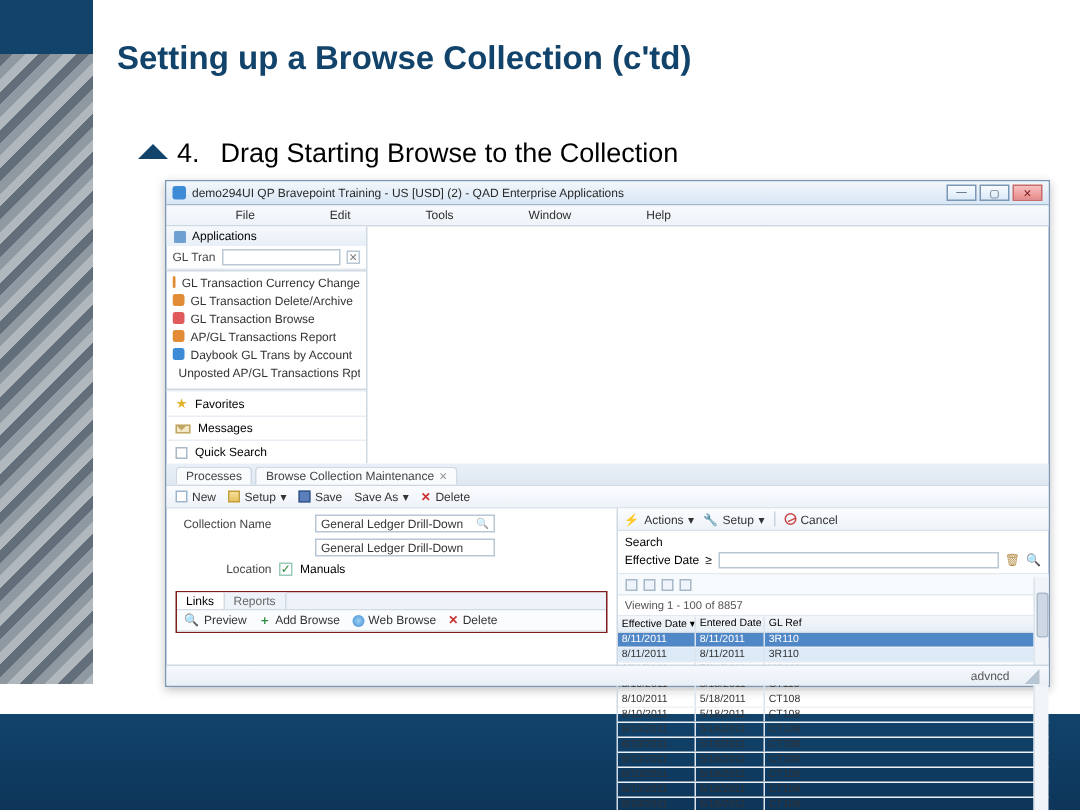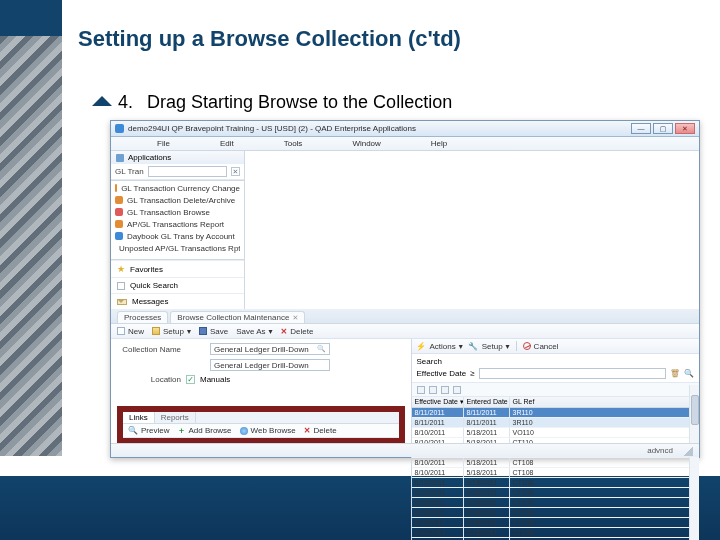--- a/index.html
+++ b/index.html
@@ -66,21 +66,21 @@
   .ico-save { background: #5a7fba; border:1px solid #38598e; }
   .ico-del { color:#c33; font-weight:bold; font-size:8px; }
   .content { flex:1; display:flex; }
   .form-pane { flex:1; padding: 4px 6px; display:flex; flex-direction:column; gap:4px; }
   .fld-row { display:flex; align-items:center; gap:5px; }
   .fld-lbl { width: 64px; text-align:right; color:#444; }
   .fld-input { height: 12px; border:1px solid #b9c7d5; background:#fff; flex:1; max-width:120px;
     padding:0 3px; display:flex; align-items:center; color:#333; overflow:hidden;margin-left:24px;}
   .fld-input.lookup::after { content:"🔍"; font-size:7px; margin-left:auto; opacity:.6; }
   .chk { width:9px; height:9px; border:1px solid #9cb; background:#fff; display:flex; align-items:center; justify-content:center; color:#2a8c3c; font-size:8px; }
-  .subtabs { margin-top:18px; border:6px solid #7f1d1d; }
+  .subtabs { margin-top:6px; border:1px solid #7f1d1d; }
   .subtab-strip { display:flex; border-bottom:1px solid #d3dbe5; background:#eef3f9; }
   .subtab { padding:1px 6px; border-right:1px solid #d3dbe5; background:#fff; }
   .subtab.inactive { background:#eef3f9; color:#666; }
   .subtoolbar { height:14px; display:flex; align-items:center; gap:8px; padding:0 5px;
     border-bottom:1px solid #e3e9f0; background:#fafcfe; }
   .plus { color:#2a8c3c; font-weight:bold; }
   .globe { width:8px; height:8px; border-radius:50%; background: radial-gradient(#9fd1f3,#3d8bd7); display:inline-block; }
   .xred { color:#c33; font-weight:bold; }
   .sublist { padding:3px 6px; color:#333; }
 
@@ -193,26 +193,26 @@
               <span class="tico a"></span>
               <span>Unposted AP/GL Transactions Rpt</span>
             </div>
           </div>
         <div class="side-fixed">
           <div class="row">
             <span class="star">★</span>
             <span>Favorites</span>
           </div>
           <div class="row">
+            <span class="envelope"></span>
+            <span>Messages</span>
+          </div>
+          <div class="row">
             <span class="box"></span>
             <span>Quick Search</span>
-          </div>
-          <div class="row">
-            <span class="envelope"></span>
-            <span>Messages</span>
           </div>
         </div>
       </div>
 
       <div class="main">
         <div class="tabs">
           <div class="tab">
             <span>Processes</span>
           </div>
           <div class="tab">
@@ -316,20 +316,21 @@
                 <span class="trash">🗑</span>
                 <span class="mag">🔍</span>
               </div>
             </div>
             <div class="rp-nav">
               <span class="nav-ico"></span>
               <span class="nav-ico"></span>
               <span class="nav-ico"></span>
               <span class="nav-ico"></span>
             </div>
+            <div class="rp-view">Viewing 1 - 100 of 8857</div>
             <div class="grid">
               <div class="ghdr">
                 <div class="c1">Effective Date  ▾</div>
                 <div class="c2">Entered Date</div>
                 <div class="c3">GL Ref</div>
               </div>
               <div id="grid-rows">
                   <div class="grow sel">
                     <div class="c1">8/11/2011</div>
                     <div class="c2">8/11/2011</div>

